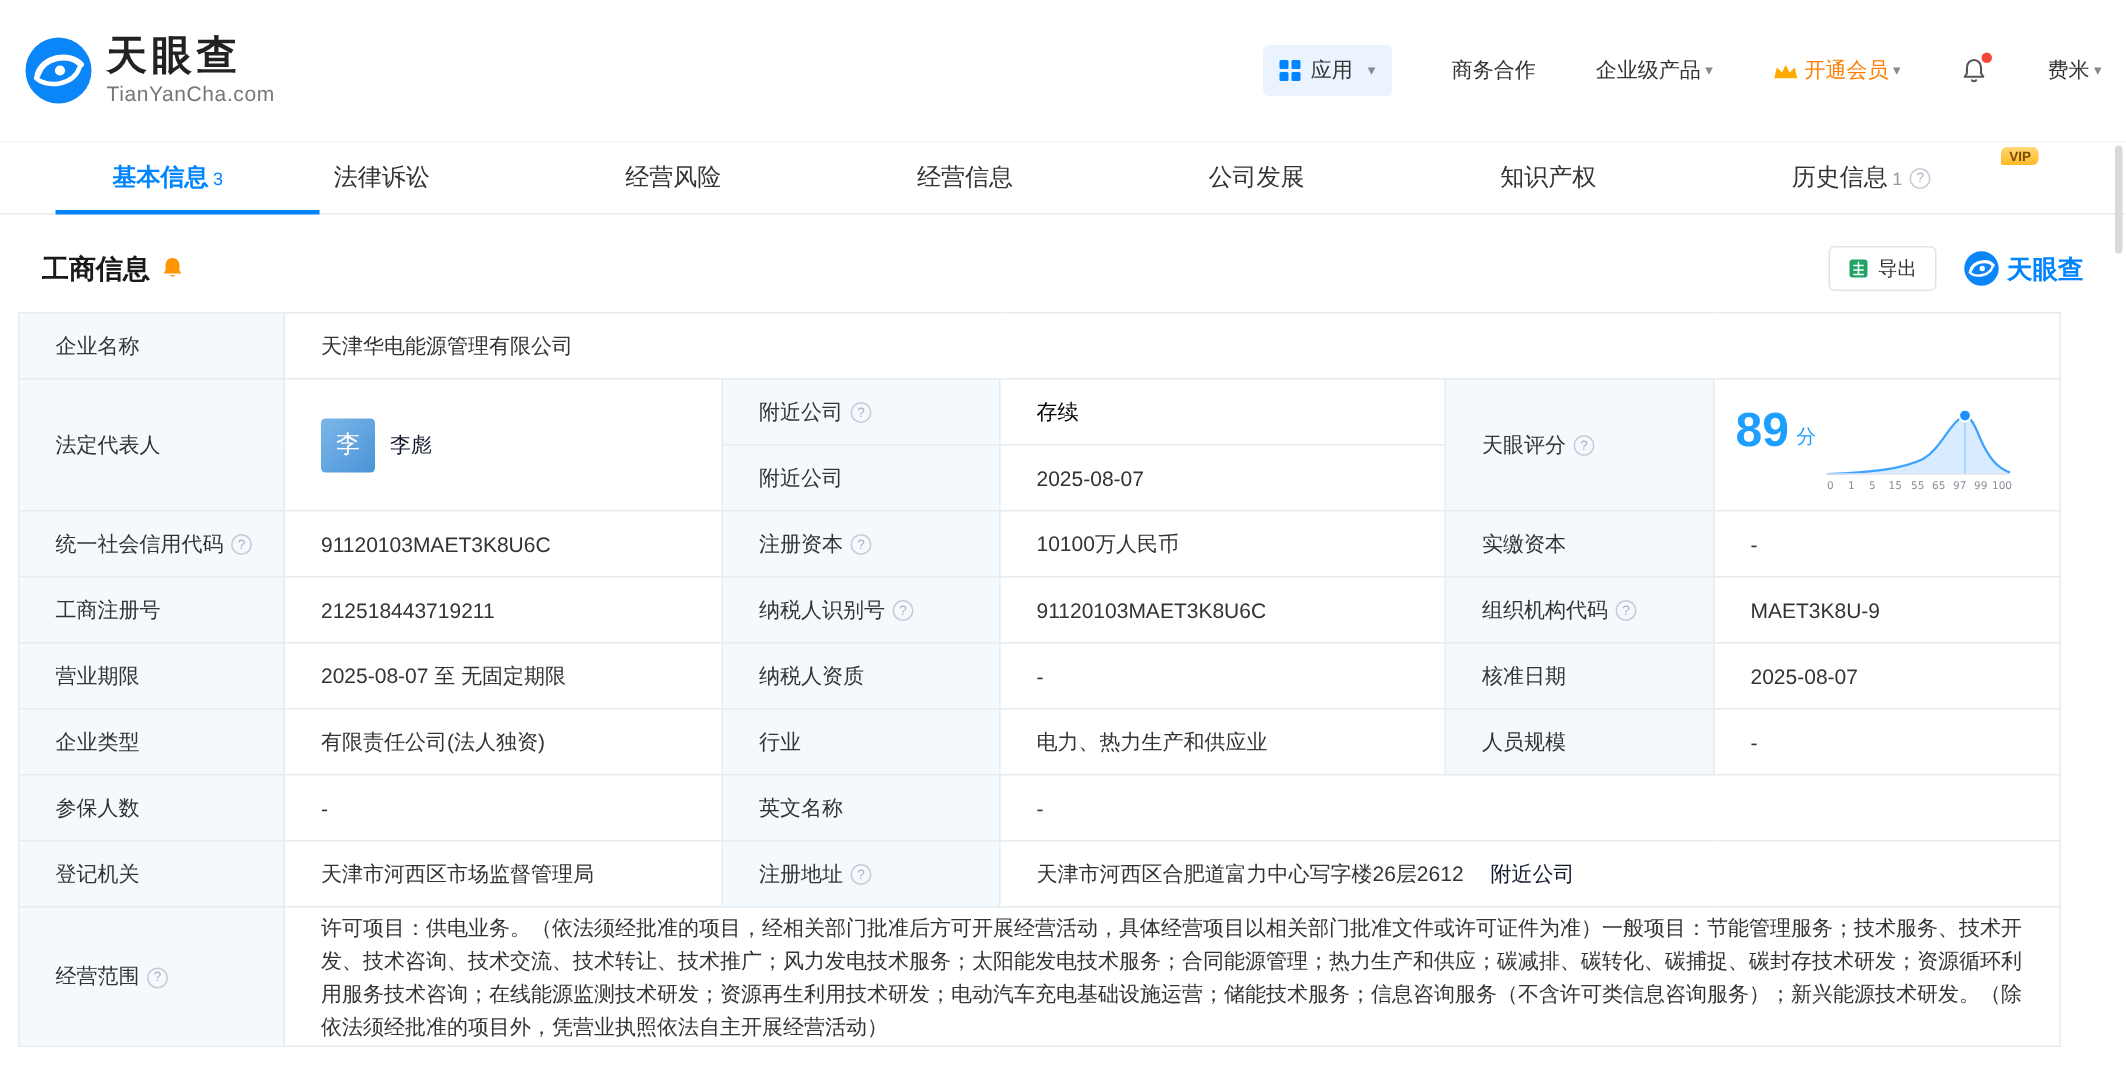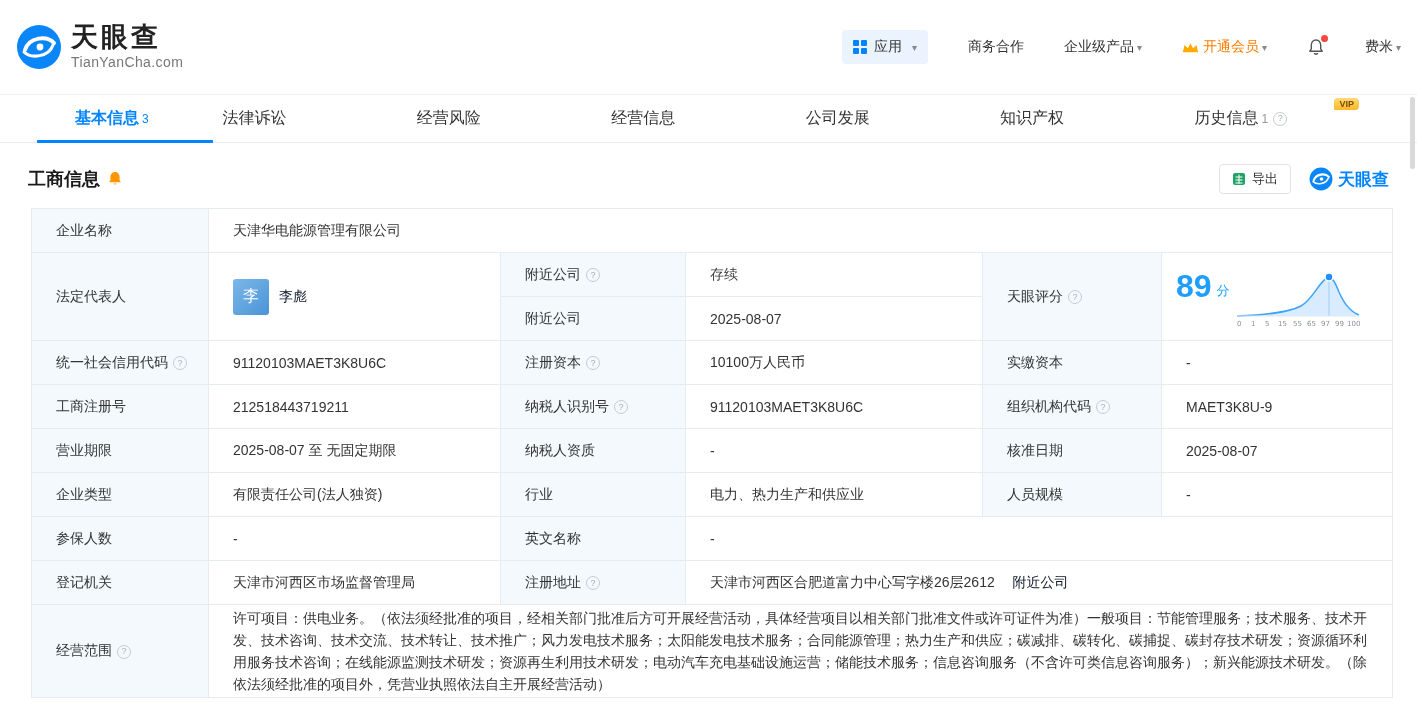--- a/index.html
+++ b/index.html
@@ -47,26 +47,26 @@
   .cnt.gray { color:#999; }
   .orange { color:#ff8a00; }
   .vip-badge { position:absolute; top:3px; right:30px; background:linear-gradient(#ffd977,#ffb826); color:#7a4a00; font-size:9px; font-weight:700; padding:1px 5px; border-radius:4px 4px 4px 1px; }
   
   .sec-head { display:flex; align-items:center; padding:21px 28px 14px; }
   .sec-title { font-size:18px; font-weight:700; color:#1a1a1a; margin-right:7px; }
   .sec-right { margin-left:auto; display:flex; align-items:center; gap:18px; }
   .export { display:flex; align-items:center; gap:6px; border:1px solid #e0e3e8; border-radius:4px; padding:5px 12px; font-size:13px; color:#333; background:#fff; cursor:pointer; }
   .brand { display:flex; align-items:center; gap:5px; color:#0084ff; font-weight:700; font-size:17px; cursor:pointer; }
   
-  table.info { border-collapse:collapse; margin:0 31px; table-layout:fixed; width:1361px; font-size:14px; }
+  table.info { border-collapse:collapse; margin:0 12px; table-layout:fixed; width:1361px; font-size:14px; }
   table.info td { border:1px solid #e6ebef; height:44px; padding:2px 14px 2px 24px; color:#333; vertical-align:middle; }
   td.lbl { background:#f3f9fd; }
   td.scope-val { line-height:22px; padding:11px 20px; }
   .link { color:#0f172a; cursor:pointer; }
-  .green { color:#404040; }
+  .green { color:#000000; }
   .rep-cell { display:flex; align-items:center; }
   .avatar { display:inline-flex; width:36px; height:36px; border-radius:3px; background:linear-gradient(135deg,#7cb7e8,#4a94d8); color:#fff; font-size:16px; align-items:center; justify-content:center; margin-right:10px; cursor:pointer; flex:none; }
   .score-cell { display:flex; align-items:flex-start; gap:5px; }
   .score-num { font-size:32px; font-weight:700; color:#1e9fff; line-height:1.4; }
   .score-unit { font-size:13px; color:#1e9fff; margin-top:18px; }
   .score-chart { margin-top:2px; }
   .score-chart .area { fill:#d9ecff; stroke:none; }
   .score-chart .curve { fill:none; stroke:#3ba3ff; stroke-width:1.5; }
   .score-chart .pin { stroke:#9ecdf8; stroke-width:1; }
   .score-chart .dotp { fill:#1e90ff; stroke:#fff; stroke-width:1.5; }

